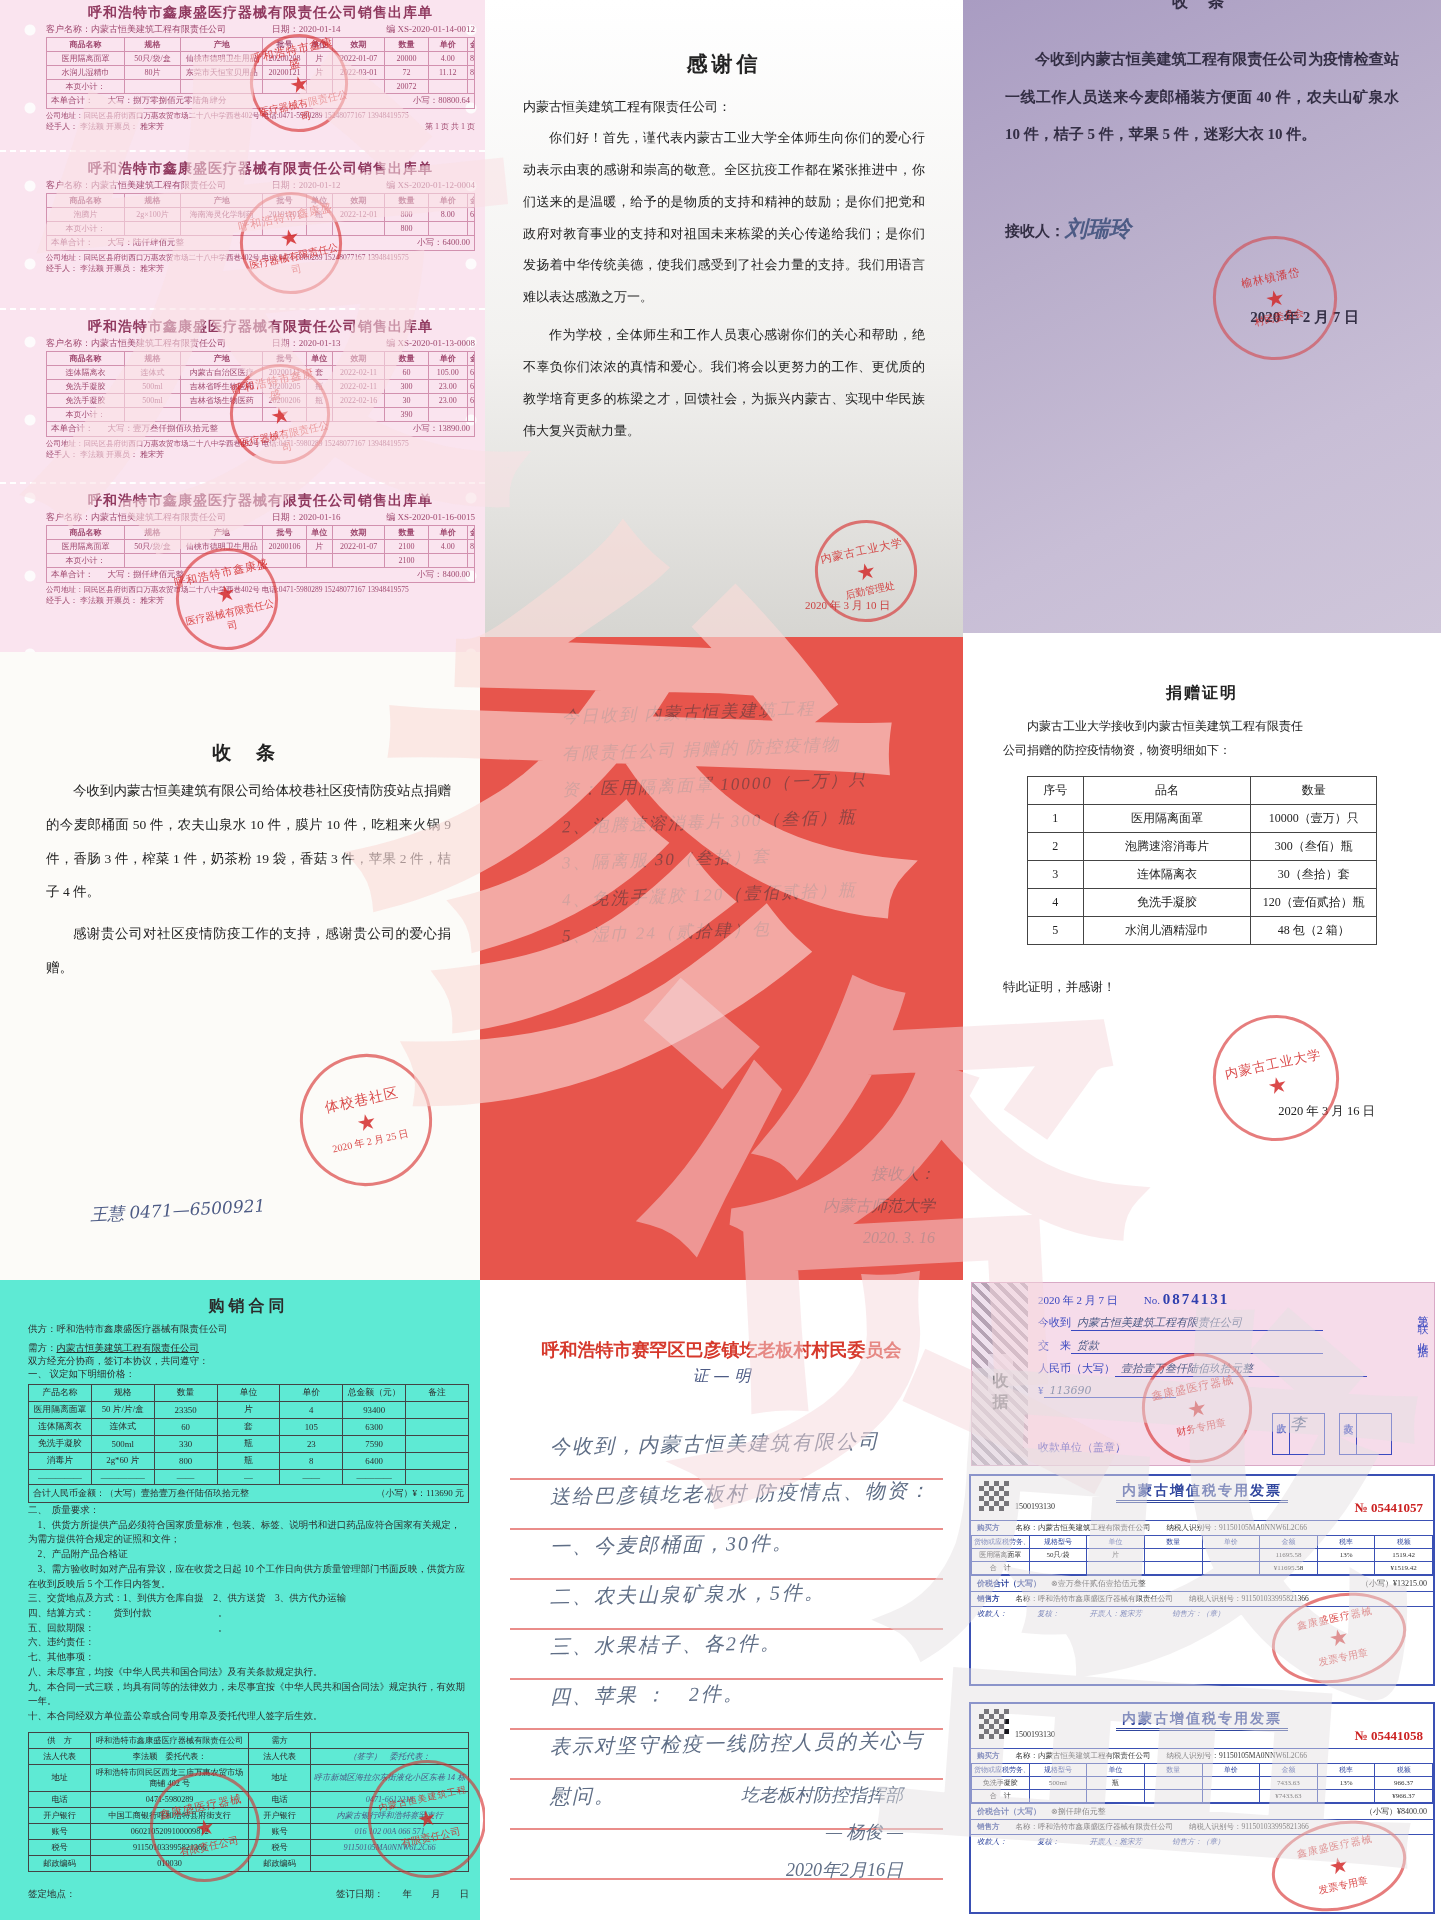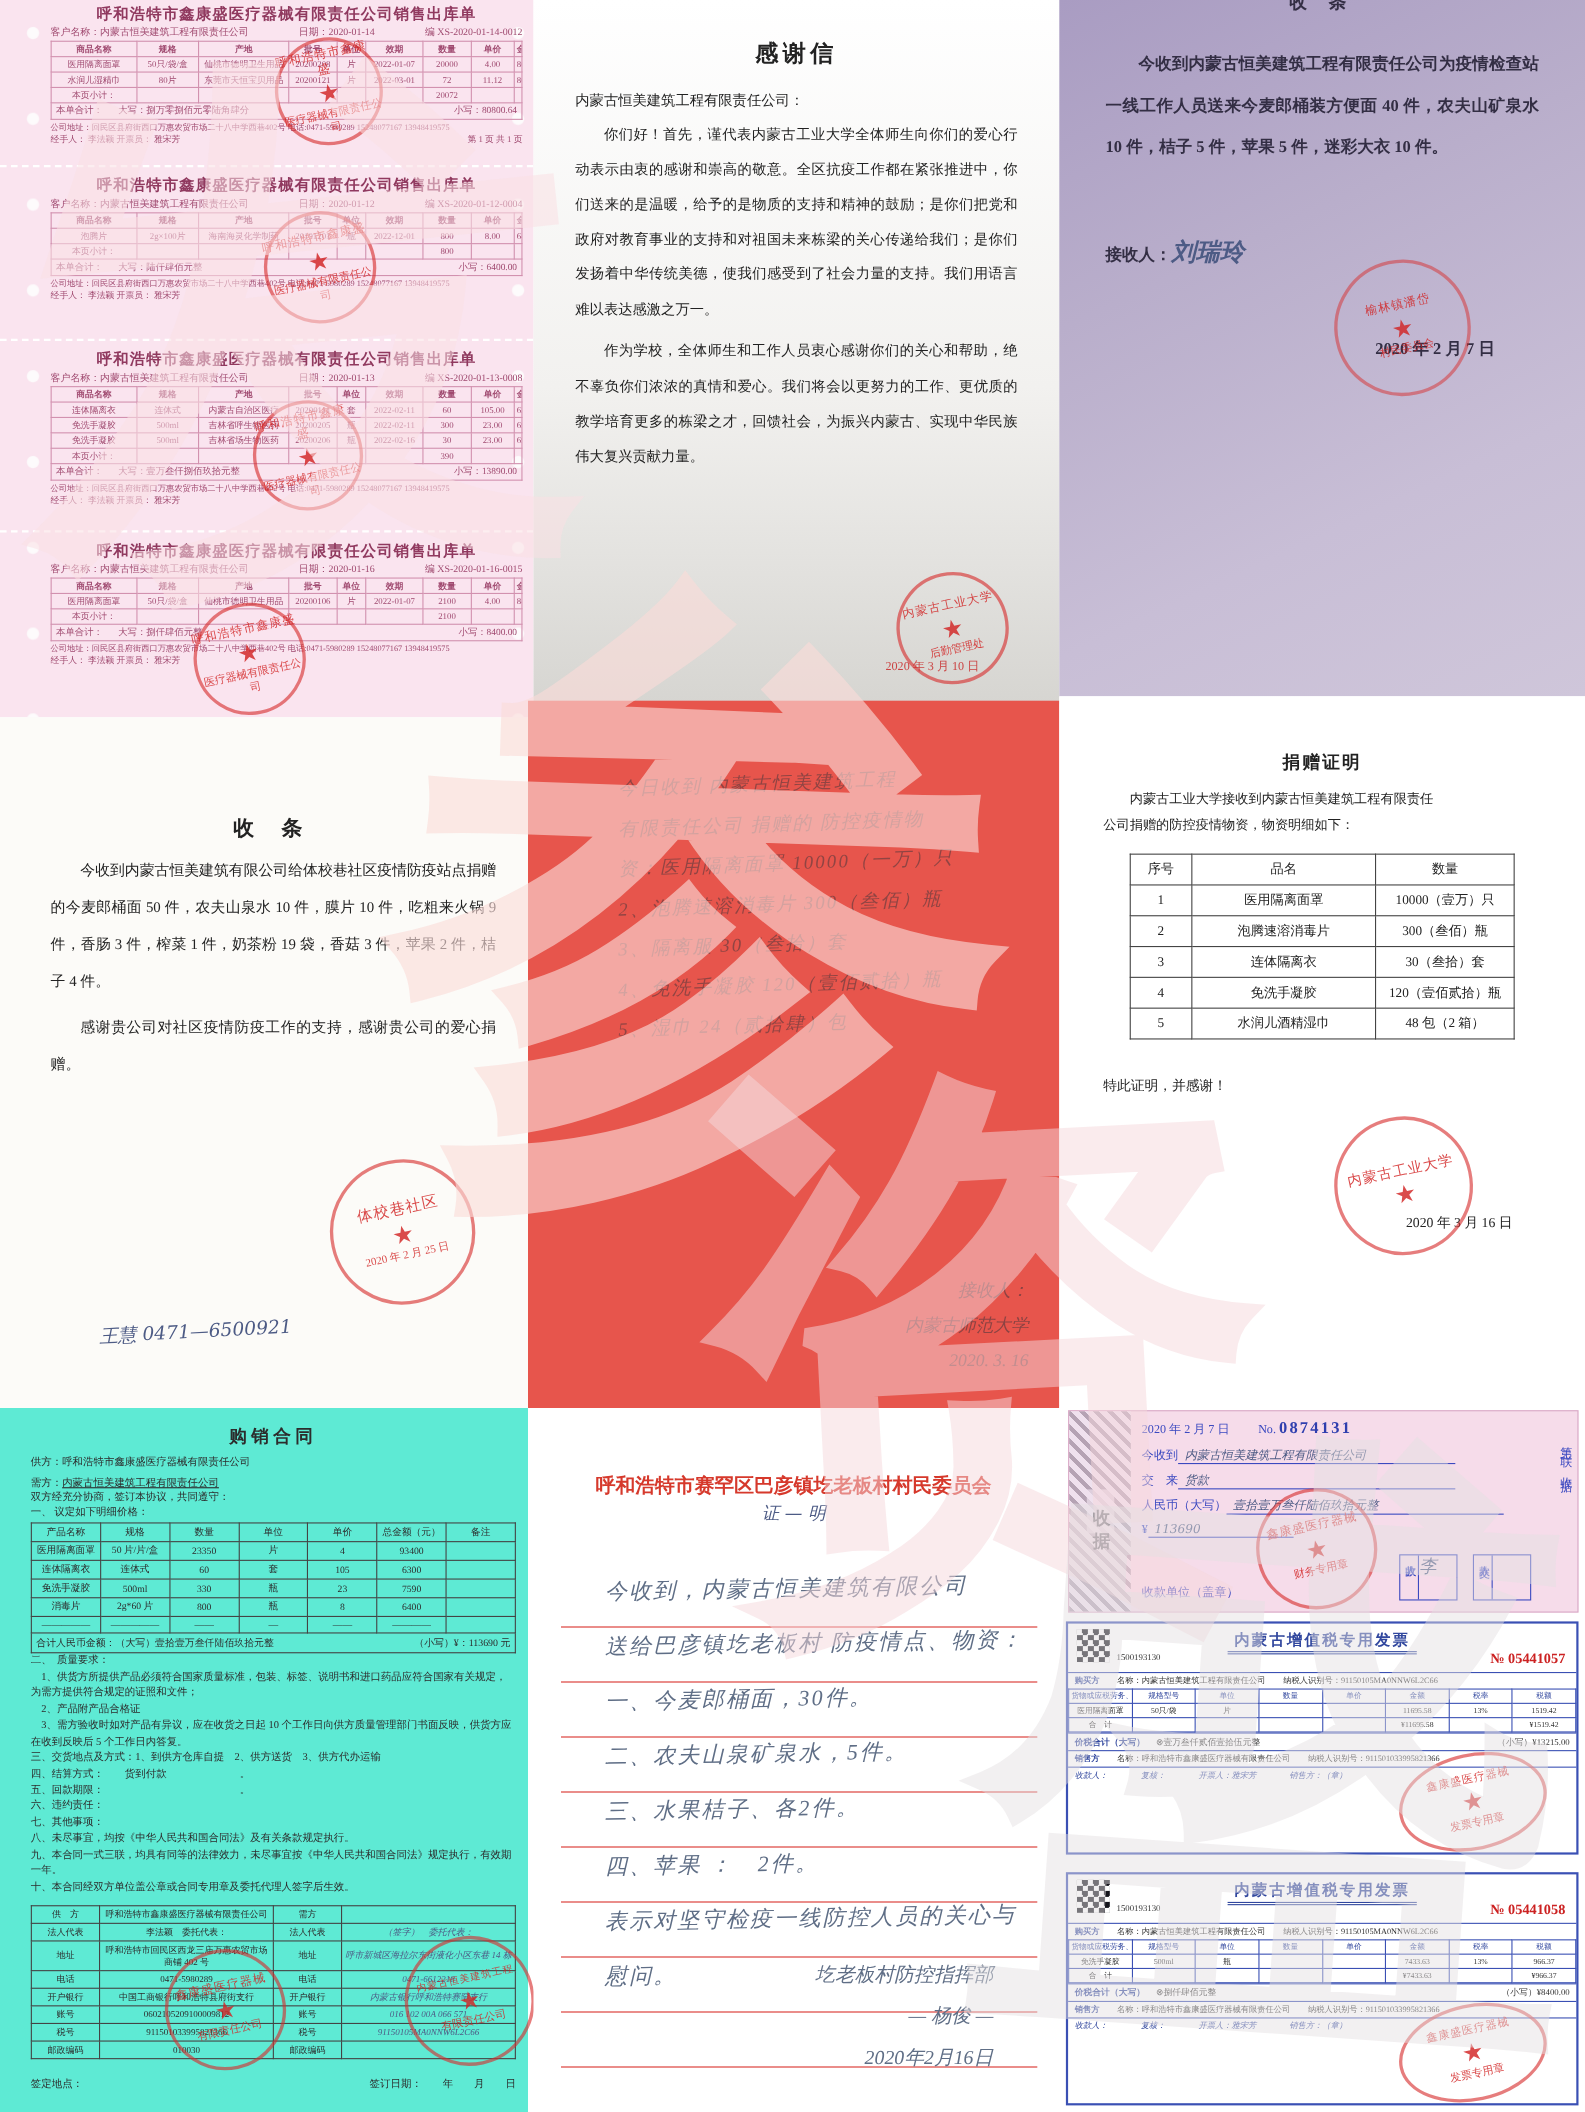--- a/index.html
+++ b/index.html
@@ -42,21 +42,21 @@
   .pform td:nth-child(7){width:9%;}  .pform td:nth-child(8){width:8%;}
   .ptot{display:flex;gap:14px;border:1px solid #d291af;border-top:0;font-size:8.5px;padding:1px 4px;}
   .ptot .xr{margin-left:auto;}
   .paddr{font-size:7.5px;margin-top:2px;white-space:nowrap;}
   .phand{font-size:8px;display:flex;justify-content:space-between;}
   .perf{position:absolute;left:0;right:0;border-top:2px dashed #fff;}
 
   
   .lettercell{left:485px;top:0;width:478px;height:640px;
       background:linear-gradient(180deg,#ffffff 0%,#f2f1ef 55%,#e3e2df 80%,#d6d5d1 100%);
-      padding:34px 38px;box-sizing:border-box;}
+      padding:50px 38px;box-sizing:border-box;}
   .ltitle{text-align:center;font-weight:bold;font-size:21px;letter-spacing:4px;color:#222;}
   .lsal{font-size:13px;margin-top:20px;}
   .lp{font-size:13px;line-height:2.45;text-indent:2em;text-align:justify;margin:6px 0 0 0;}
 
   
   .purplecell{left:963px;top:0;width:478px;height:633px;
       background:linear-gradient(155deg,#a99cc2 0%,#b9aecb 35%,#c8bed6 70%,#cfc6da 100%);
       box-sizing:border-box;padding:0 42px;color:#332e44;}
   .putitle{text-align:center;font-weight:bold;font-size:16px;letter-spacing:8px;margin-top:-8px;}
   .pubody{font-size:15px;line-height:2.5;text-indent:2em;margin-top:28px;font-weight:bold;text-align:justify;}

